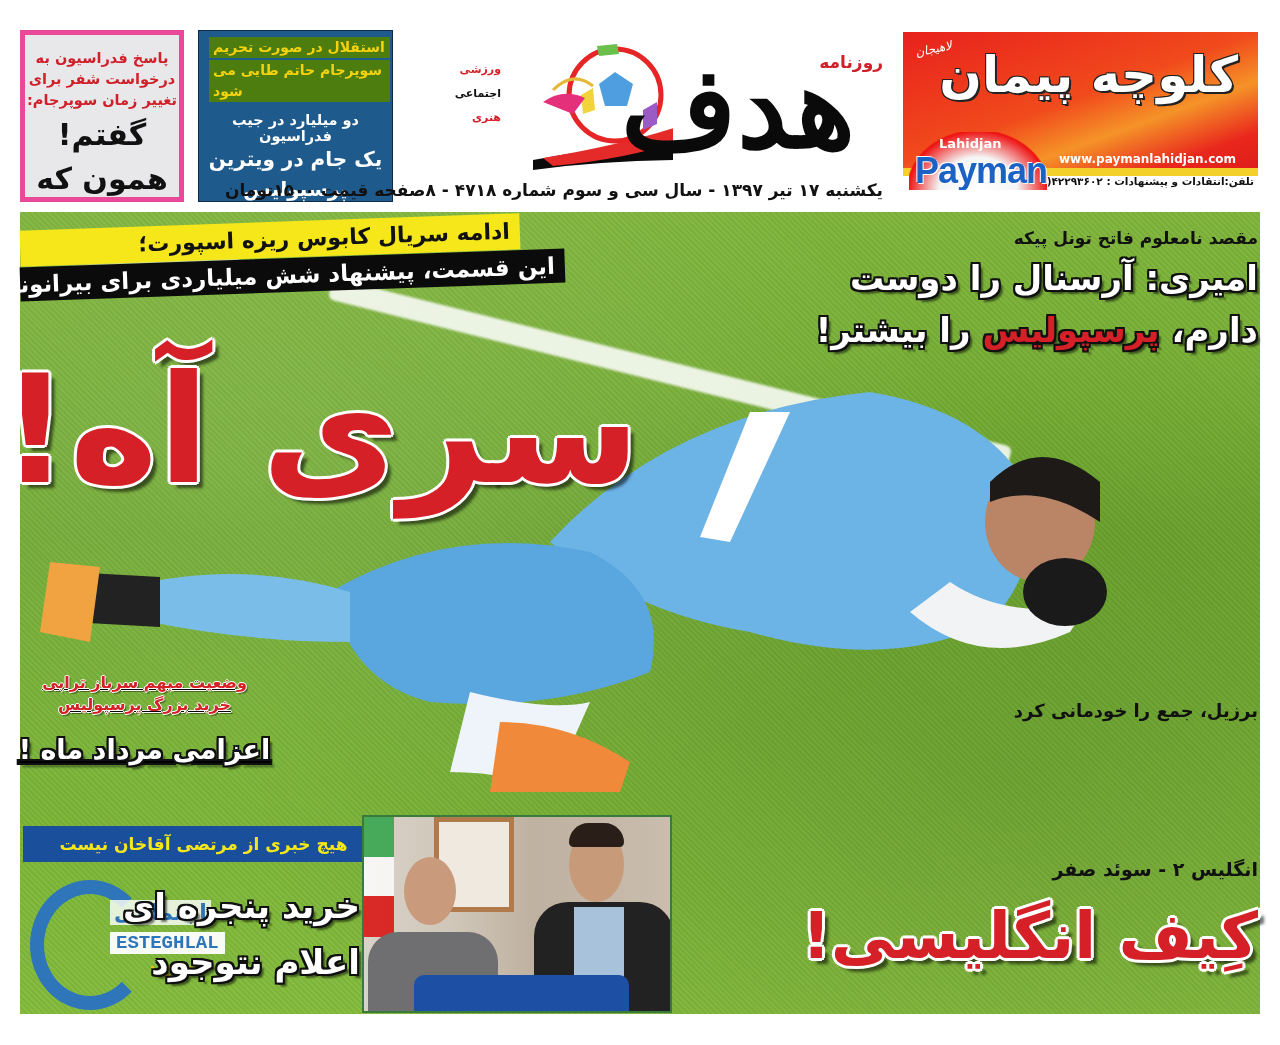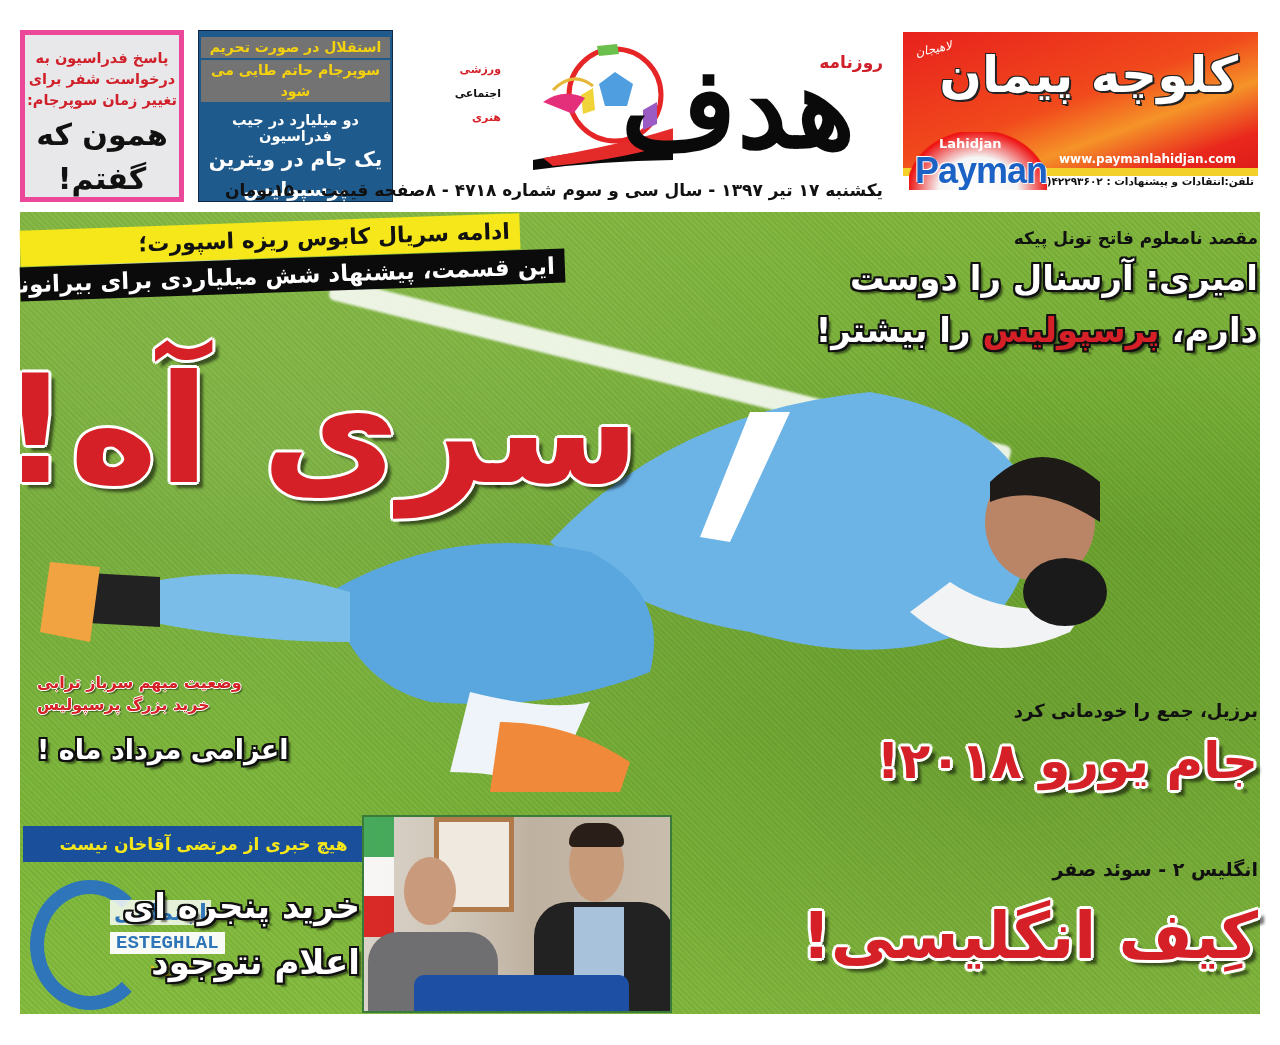--- a/index.html
+++ b/index.html
@@ -16,22 +16,22 @@
   }
   #box-left .kicker { color: #d0202a; font-weight: bold; font-size: 14.5px; line-height: 21px; }
   #box-left .big { color: #111; font-weight: bold; font-size: 30px; line-height: 40px; margin-top: 4px; }
 
   #box-mid {
     left: 198px; top: 30px; width: 195px; height: 172px;
     background: #1e5a8c; border: 1px solid #0e2a46;
     text-align: center;
   }
   #box-mid .bar {
-    background: #737373; color: #f5d20e; font-weight: bold;
-    font-size: 14px; line-height: 21px; margin: 6px 2px 0 2px; padding: 0 4px; text-align: center;
+    background: #4d7c0f; color: #f5d20e; font-weight: bold;
+    font-size: 14px; line-height: 21px; margin: 6px 2px 0 10px; padding: 0 4px; text-align: left;
   }
   #box-mid .bar + .bar { margin-top: 2px; }
   #box-mid .sub { color: #fff; font-weight: bold; font-size: 14.5px; margin-top: 10px; }
   #box-mid .big { color: #fff; font-weight: bold; font-size: 20px; line-height: 30px; }
 
   #logo { left: 455px; top: 30px; width: 440px; height: 160px; }
   #logo .title-word {
     position: absolute; right: 40px; top: 18px; font-size: 112px; font-weight: bold; color: #0a0a0a;
     line-height: 120px; font-family: "DejaVu Serif", serif;
   }
@@ -111,21 +111,21 @@
     padding: 0 10px; line-height: 34px; transform: rotate(-2deg); white-space: nowrap; width: 545px; text-align: center;
   }
 
   #main-headline { left: 20px; top: 340px; font-size: 150px; line-height: 170px; white-space: nowrap; }
 
   #right-story1 { right: 22px; top: 228px; text-align: right; }
   #right-story1 .kick { font-size: 17px; font-weight: bold; color: #111; }
   #right-story1 .h1 { font-size: 34px; line-height: 44px; margin-top: 8px; }
   #right-story1 .red { color: #d52027; }
 
-  #left-story { left: 37px; top: 672px; text-align: left; width: 265px; }
+  #left-story { left: 12px; top: 672px; text-align: center; width: 265px; text-decoration: underline; }
   #left-story .kick { font-size: 16px; line-height: 22px; }
   #left-story .h1 { font-size: 27px; margin-top: 16px; line-height: 36px; }
 
   #right-story2 { right: 22px; top: 700px; text-align: right; }
   #right-story2 .kick { font-size: 18px; font-weight: bold; color: #111; }
   #right-story2 .h1 { font-size: 50px; line-height: 64px; margin-top: 8px; }
 
   #right-story3 { right: 22px; top: 858px; text-align: right; }
   #right-story3 .kick { font-size: 19px; font-weight: bold; color: #111; }
   #right-story3 .h1 { font-size: 64px; line-height: 80px; margin-top: 16px; text-align: right; }
@@ -158,22 +158,22 @@
   #watermark .en { position: absolute; left: 80px; top: 52px; background: #fff; color: #2a73c0; font-weight: bold; font-size: 19px; padding: 0 6px; font-family: Liberation Mono, monospace; }
   #watermark .news { position: absolute; left: 120px; top: 82px; color: #e3c21c; font-weight: bold; font-size: 15px; font-family: "Liberation Sans", sans-serif; }
 </style>
 </head>
 <body>
 
 <div id="box-left" class="abs rtl">
   <div class="kicker">پاسخ فدراسیون به</div>
   <div class="kicker">درخواست شفر برای</div>
   <div class="kicker">تغییر زمان سوپرجام:</div>
+  <div class="big">گفتم!</div>
   <div class="big">همون که</div>
-  <div class="big">گفتم!</div>
 </div>
 
 <div id="box-mid" class="abs rtl">
   <div class="bar">استقلال در صورت تحریم</div>
   <div class="bar">سوپرجام حاتم طایی می شود</div>
   <div class="sub">دو میلیارد در جیب فدراسیون</div>
   <div class="big">یک جام در ویترین</div>
   <div class="big">پرسپولیس</div>
 </div>
 
@@ -259,21 +259,20 @@
 </div>
 
 <div id="left-story" class="abs rtl">
   <div class="kick outline-red-small">وضعیت مبهم سرباز ترابی</div>
   <div class="kick outline-red-small">خرید بزرگ پرسپولیس</div>
   <div class="h1 outline-white">اعزامی مرداد ماه !</div>
 </div>
 
 <div id="right-story2" class="abs rtl">
   <div class="kick">برزیل، جمع را خودمانی کرد</div>
-  <div class="h1 outline-red">جام یورو ۲۰۱۸!</div>
 </div>
 
 <div id="right-story3" class="abs rtl">
   <div class="kick">انگلیس ۲ - سوئد صفر</div>
   <div class="h1 outline-red">کِیف انگلیسی!</div>
 </div>
 
 <div id="blue-bar" class="abs rtl">هیچ خبری از مرتضی آقاخان نیست</div>
 <div id="left-bottom-headline" class="abs rtl outline-white">
   <div>خرید پنجره ای</div>

